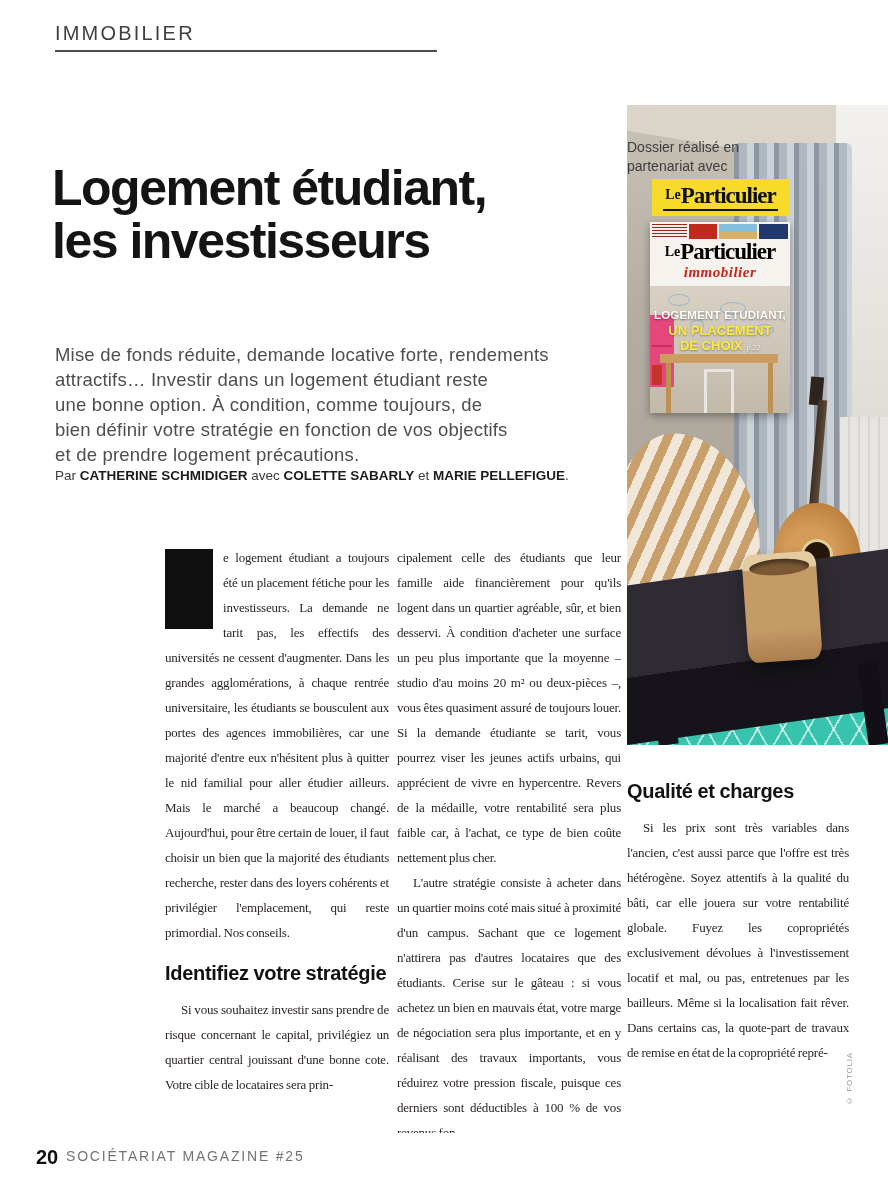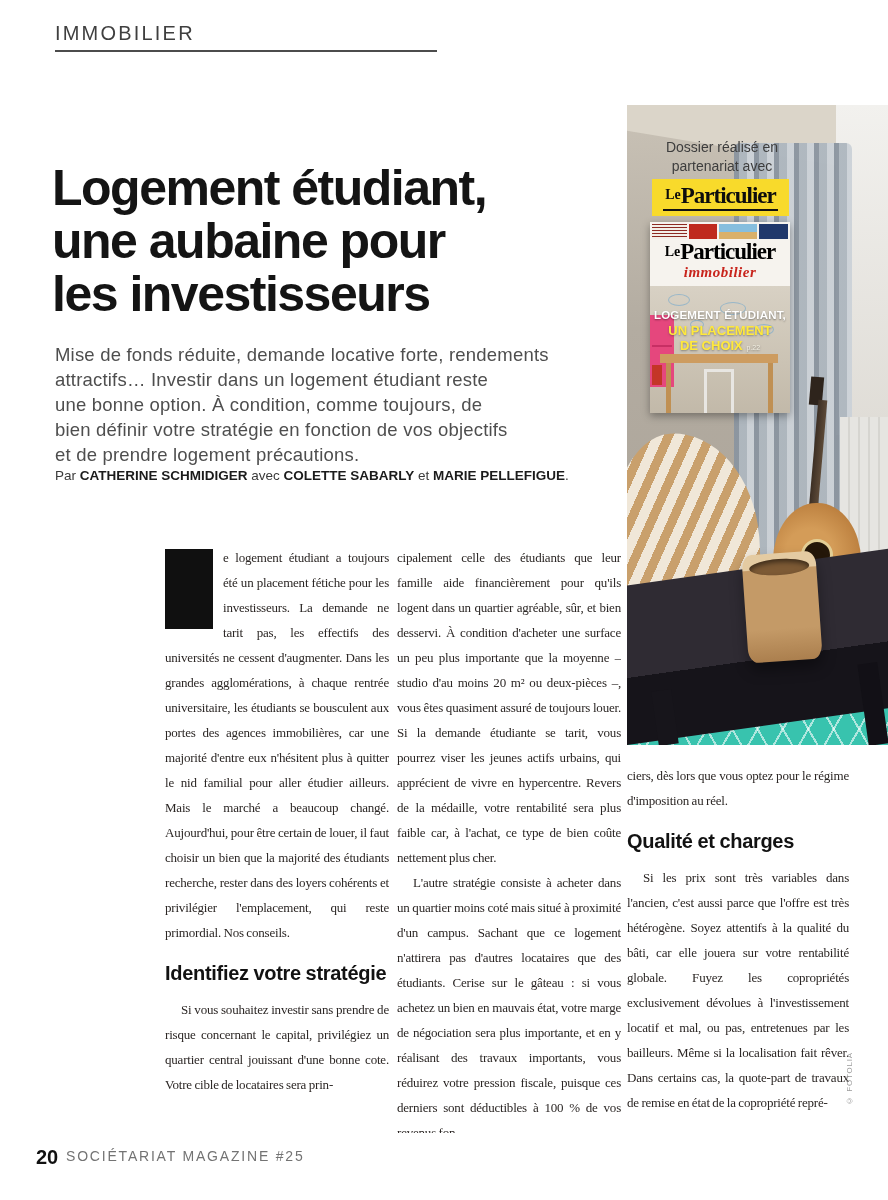--- a/index.html
+++ b/index.html
@@ -73,21 +73,21 @@
               background: linear-gradient(180deg, #2f2b33 0 58%, #16141a 58% 100%); }
   .ph-table-leg-l { position: absolute; left: 28px; top: 585px; width: 20px; height: 55px; background: #17151b; transform: rotate(-8deg); }
   .ph-table-leg-r { position: absolute; left: 236px; top: 558px; width: 20px; height: 82px; background: #121016; transform: rotate(-8deg); }
   .ph-basket { position: absolute; left: 118px; top: 448px; width: 74px; height: 108px; transform: rotate(-4deg);
                border-radius: 10px / 14px; box-shadow: 0 8px 14px rgba(0,0,0,.35);
                background: linear-gradient(180deg, #e4cba2 0 14%, #c49a67 15% 70%, #ab7f4e 100%); }
   .ph-basket-hole { position: absolute; left: 7px; top: 6px; right: 7px; height: 16px; border-radius: 50%;
                     background: #7d5a35; box-shadow: inset 0 3px 5px rgba(0,0,0,.5); }
 
   
-  .partner-note { position: absolute; top: 33px; left: 0; width: 190px; text-align: center;
+  .partner-note { position: absolute; top: 33px; left: 0; width: 190px; 
                   font-size: 14px; line-height: 19px; color: #3d3d3d; }
   .lp-logo { position: absolute; left: 25px; top: 74px; width: 137px; height: 37px; background: #f8da2b;
              display: flex; align-items: center; justify-content: center; }
   .lp-inner { font-family: "Liberation Serif", serif; font-weight: 700; color: #0d0d0d;
               border-bottom: 2.5px solid #111; line-height: 1; padding: 0 2px 2px; white-space: nowrap; }
   .lp-le { font-size: 14px; vertical-align: 4px; }
   .lp-part { font-size: 23px; letter-spacing: -1px; }
 
   
   .cover { position: absolute; left: 23px; top: 117px; width: 140px; height: 191px; background: #f6f3ee;
@@ -134,21 +134,20 @@
 </head>
 <body>
 
 <div class="page">
 
   <div class="kicker">IMMOBILIER</div>
   <div class="kicker-rule"></div>
 
   <h1 class="title">
     <div>Logement étudiant,</div>
-    <div>une aubaine pour</div>
     <div>les investisseurs</div>
   </h1>
 
   <div class="intro">
     <div>Mise de fonds réduite, demande locative forte, rendements</div>
     <div>attractifs… Investir dans un logement étudiant reste</div>
     <div>une bonne option. À condition, comme toujours, de</div>
     <div>bien définir votre stratégie en fonction de vos objectifs</div>
     <div>et de prendre logement précautions.</div>
   </div>
@@ -162,21 +161,20 @@
     <h3 class="col-heading">Identifiez votre stratégie</h3>
     <p class="p-indent">Si vous souhaitez investir sans prendre de risque concernant le capital, privilégiez un quartier central jouissant d'une bonne cote. Votre cible de locataires sera prin-</p>
   </div>
 
   <div class="col col-2">
     <p>cipalement celle des étudiants que leur famille aide financièrement pour qu'ils logent dans un quartier agréable, sûr, et bien desservi. À condition d'acheter une surface un peu plus importante que la moyenne – studio d'au moins 20 m² ou deux-pièces –, vous êtes quasiment assuré de toujours louer. Si la demande étudiante se tarit, vous pourrez viser les jeunes actifs urbains, qui apprécient de vivre en hypercentre. Revers de la médaille, votre rentabilité sera plus faible car, à l'achat, ce type de bien coûte nettement plus cher.</p>
     <p class="p-indent">L'autre stratégie consiste à acheter dans un quartier moins coté mais situé à proximité d'un campus. Sachant que ce logement n'attirera pas d'autres locataires que des étudiants. Cerise sur le gâteau : si vous achetez un bien en mauvais état, votre marge de négociation sera plus importante, et en y réalisant des travaux importants, vous réduirez votre pression fiscale, puisque ces derniers sont déductibles à 100 % de vos revenus fon-</p>
   </div>
 
   <div class="col col-3">
-    <p>ciers, dès lors que vous optez pour le régime d'imposition au réel.</p>
     <h3 class="col-heading">Qualité et charges</h3>
     <p class="p-indent">Si les prix sont très variables dans l'ancien, c'est aussi parce que l'offre est très hétérogène. Soyez attentifs à la qualité du bâti, car elle jouera sur votre rentabilité globale. Fuyez les copropriétés exclusivement dévolues à l'investissement locatif et mal, ou pas, entretenues par les bailleurs. Même si la localisation fait rêver. Dans certains cas, la quote-part de travaux de remise en état de la copropriété repré-</p>
   </div>
 
   <div class="photo">
     <div class="ph-ceiling"></div>
     <div class="ph-window"></div>
     <div class="ph-curtain"></div>
     <div class="ph-radiator"></div>
     <div class="ph-floor"></div>

